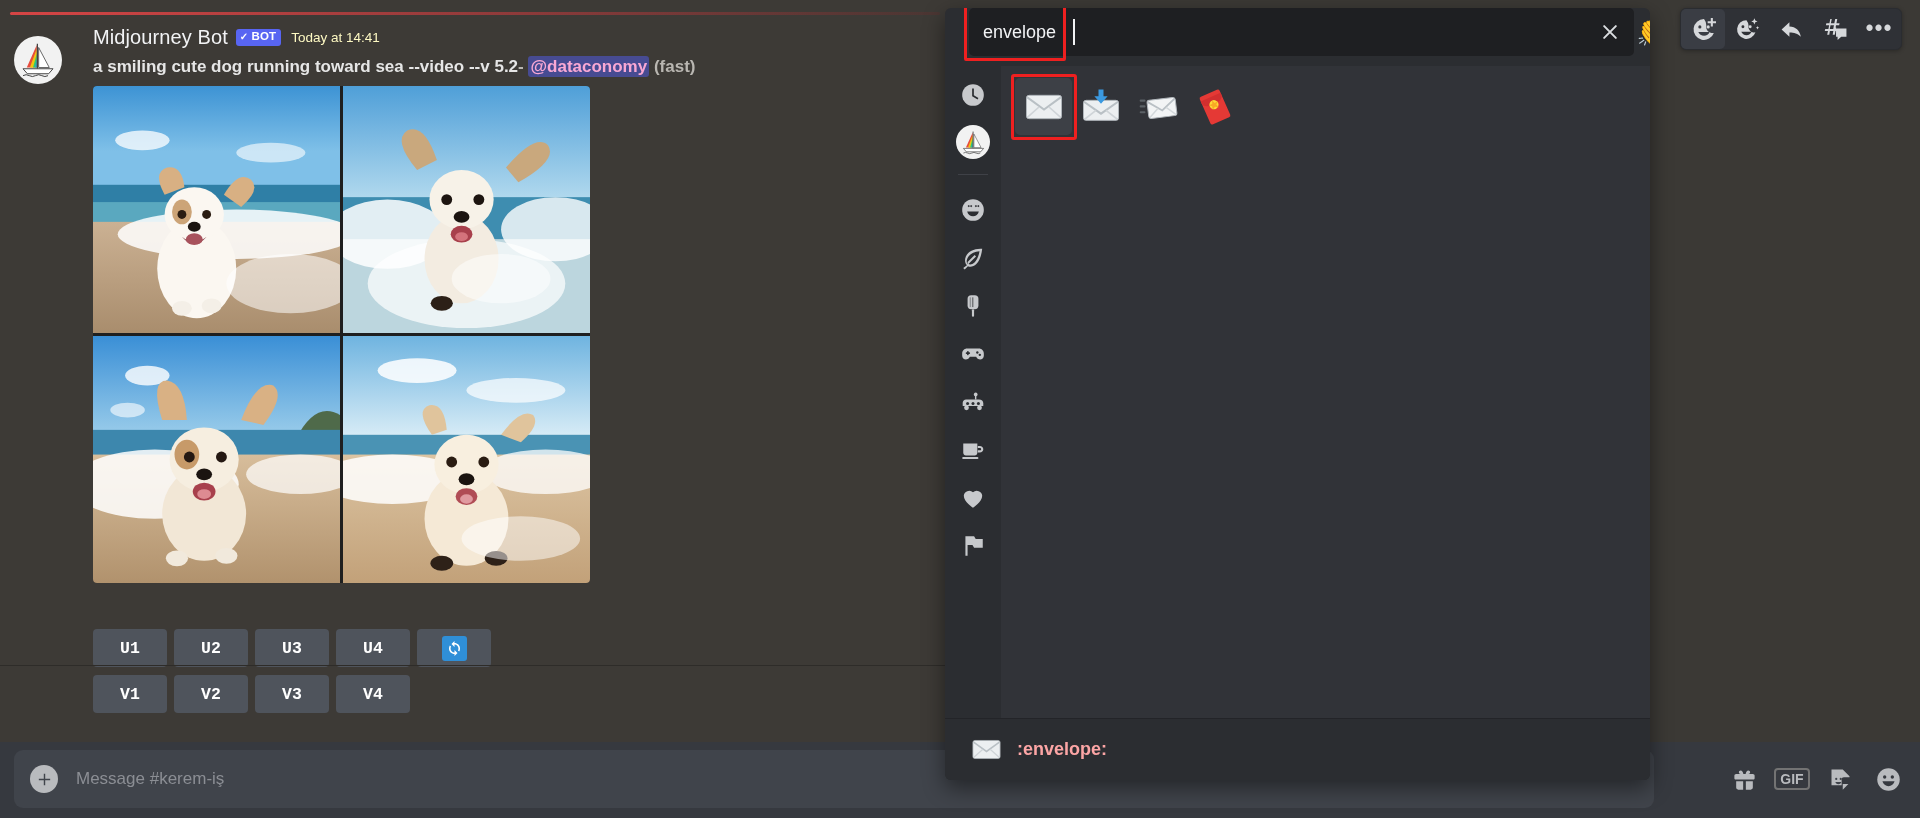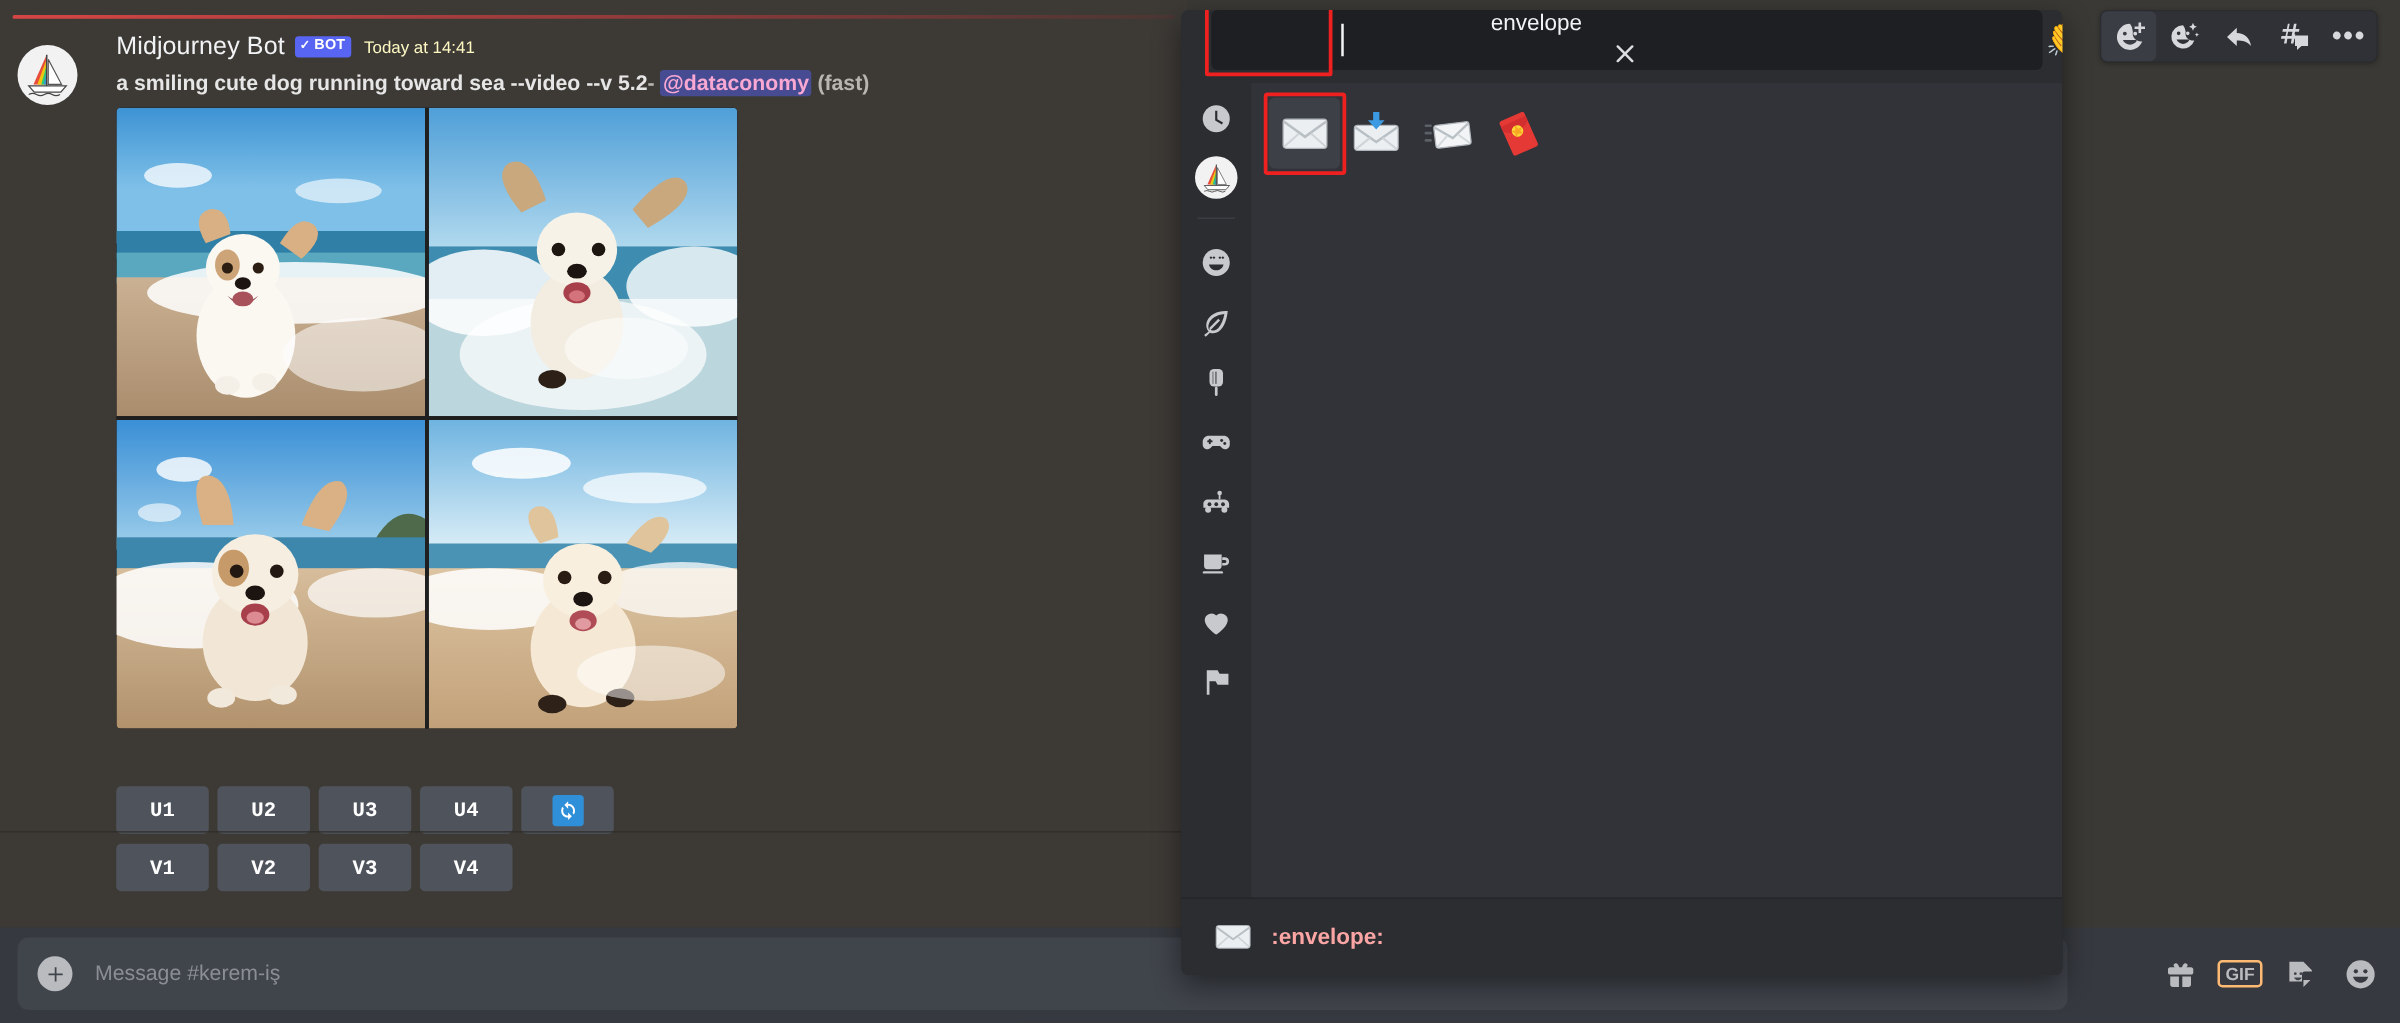--- a/index.html
+++ b/index.html
@@ -124,21 +124,21 @@
   .ptab {
     font-size: 17px; font-weight: bold; color: #b5b9be;
     padding: 5px 11px; border-radius: 4px; cursor: pointer;
   }
   .ptab.active { background: #3f434a; color: #ffffff; }
 
   .search-wrap { position: relative; padding: 0 16px 10px 24px; }
   .search-box {
     position: relative; height: 48px;
     background: #1e1f22; border-radius: 5px;
-    display: flex; align-items: center; flex-direction: column;
+    display: flex; align-items: center;
   }
   .search-outline {
     position: absolute; left: 19px; top: -5px;
     width: 102px; height: 58px;
     border: 3px solid #ef2020; border-radius: 2px;
     pointer-events: none; z-index: 4;
   }
   .search-input {
     flex: 1; background: transparent; border: none; outline: none;
     color: #f2f3f5; font-size: 18px; padding-left: 14px;
@@ -235,21 +235,21 @@
   .composer-icons {
     position: absolute; right: 14px; top: 8px; height: 58px;
     display: flex; align-items: center; gap: 12px;
   }
   .ci {
     width: 36px; height: 36px; display: flex; align-items: center; justify-content: center;
     cursor: pointer;
   }
   .ci svg { width: 27px; height: 27px; fill: #b9bbbe; }
   .gif-chip {
-    border: 2px solid #fdba74; border-radius: 4px;
+    border: 2px solid #737373; border-radius: 4px;
     color: #b9bbbe; font-size: 14px; font-weight: bold;
     padding: 1px 4px; line-height: 16px;
   }
 
   .sep-line {
     position: absolute; left: 0; bottom: 76px; width: 950px; height: 1px;
     background: #2e2c29;
   }
 </style>
 </head>

